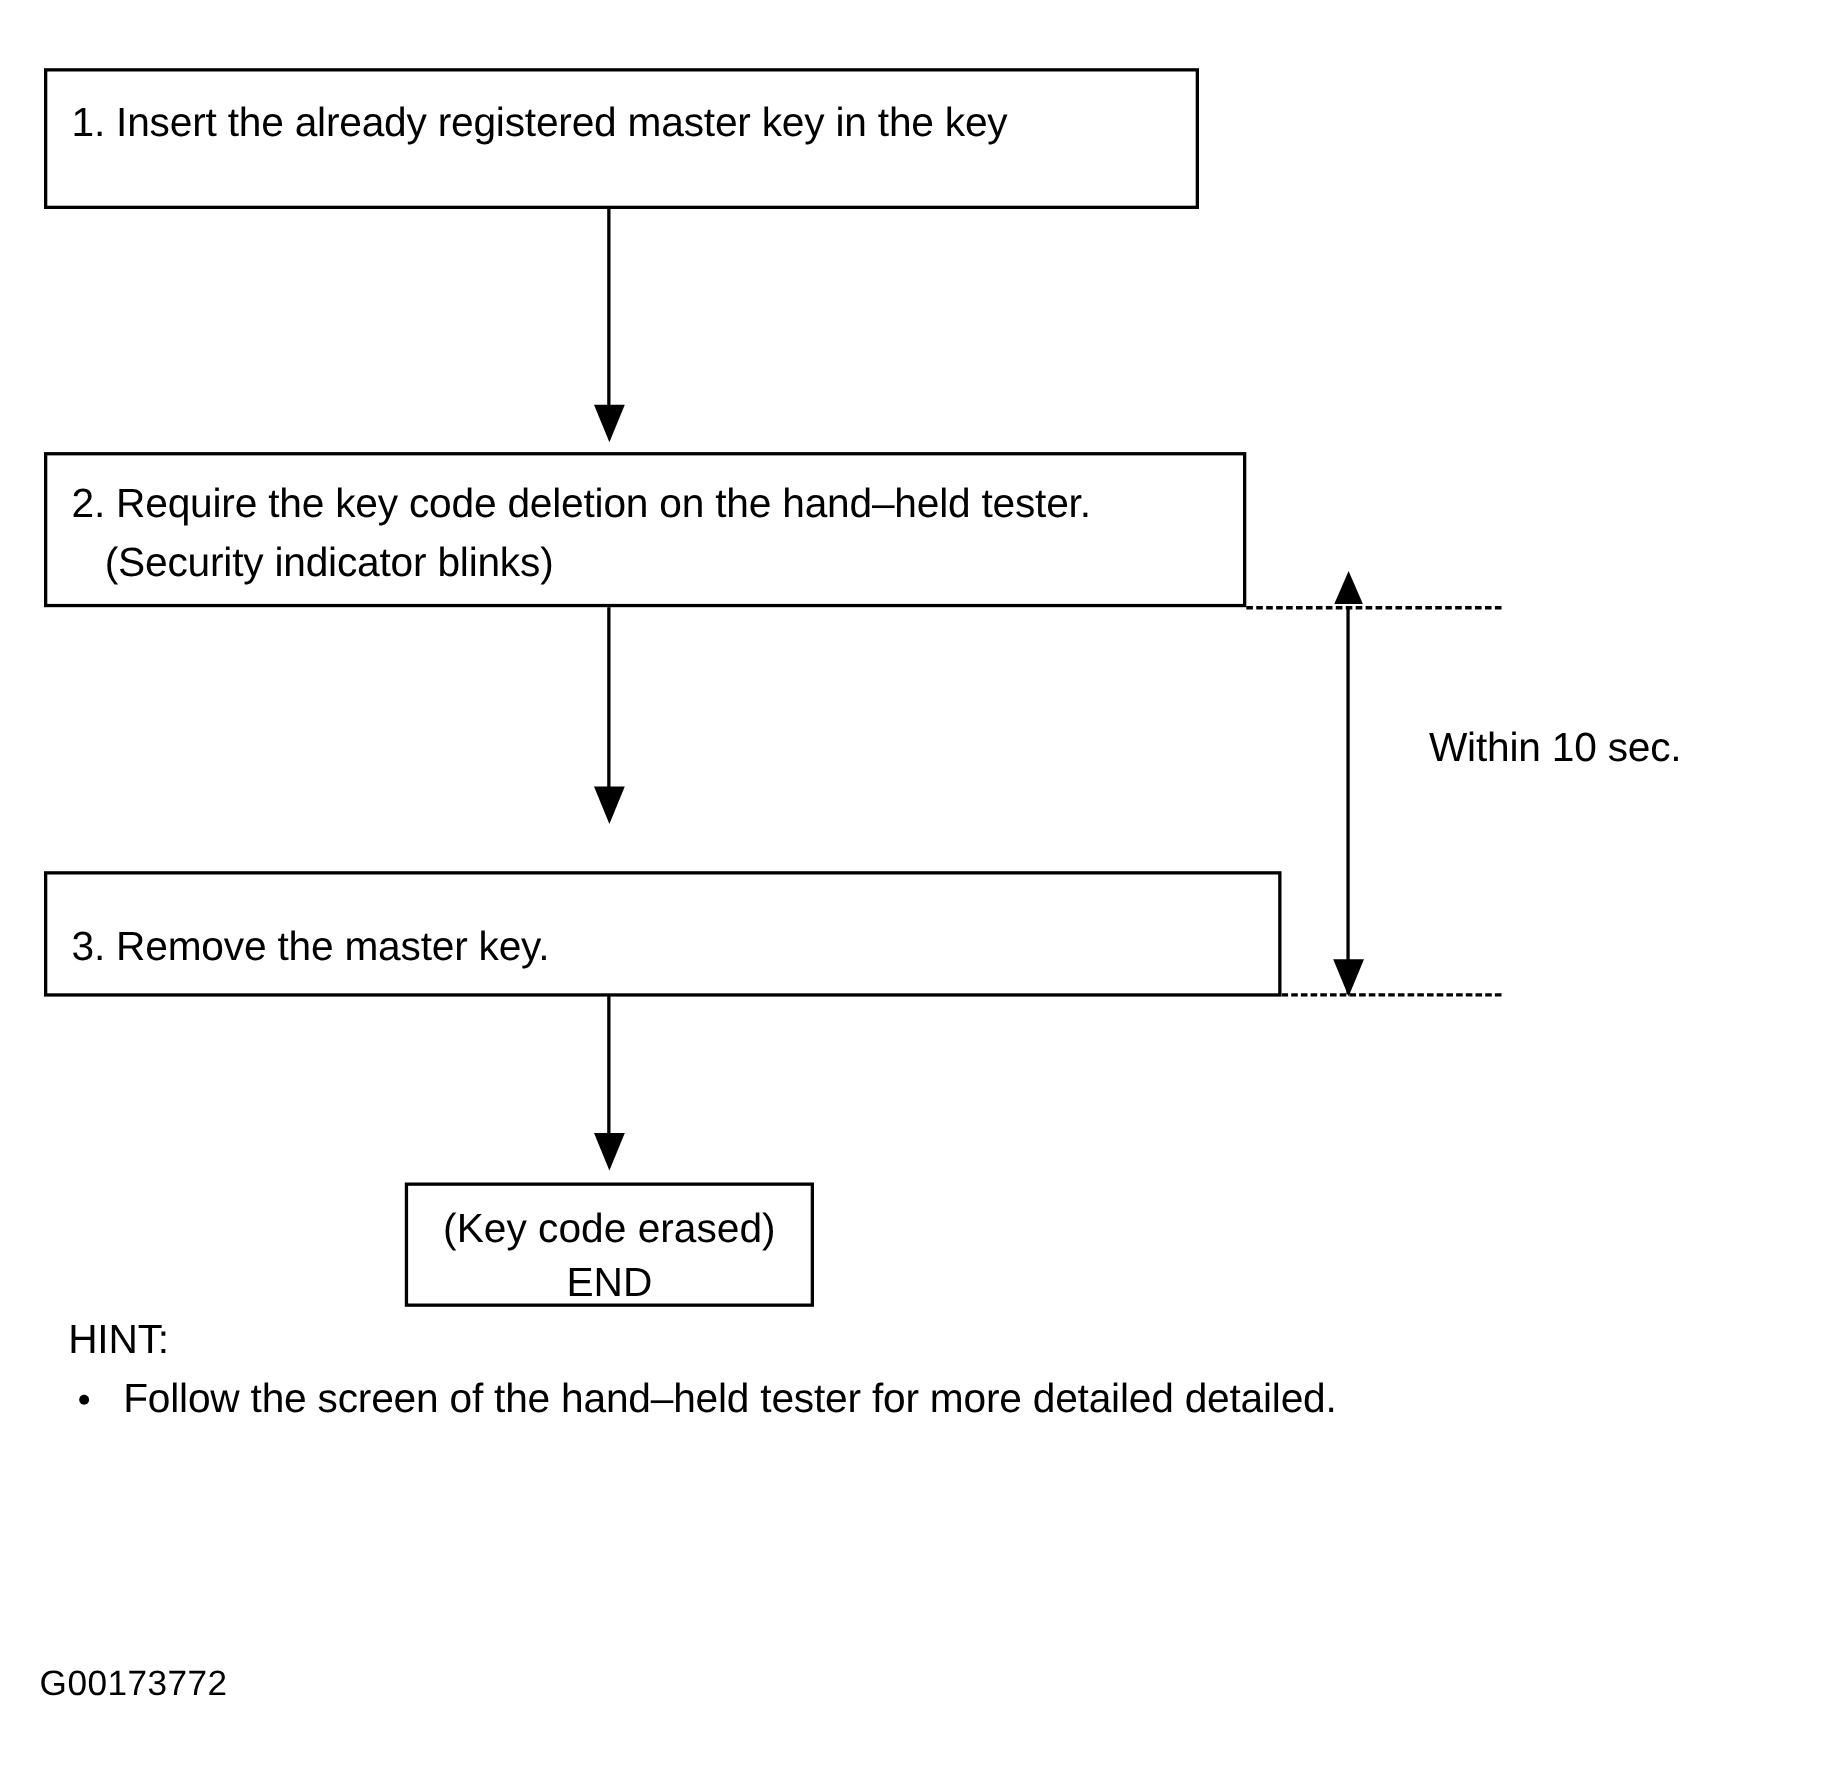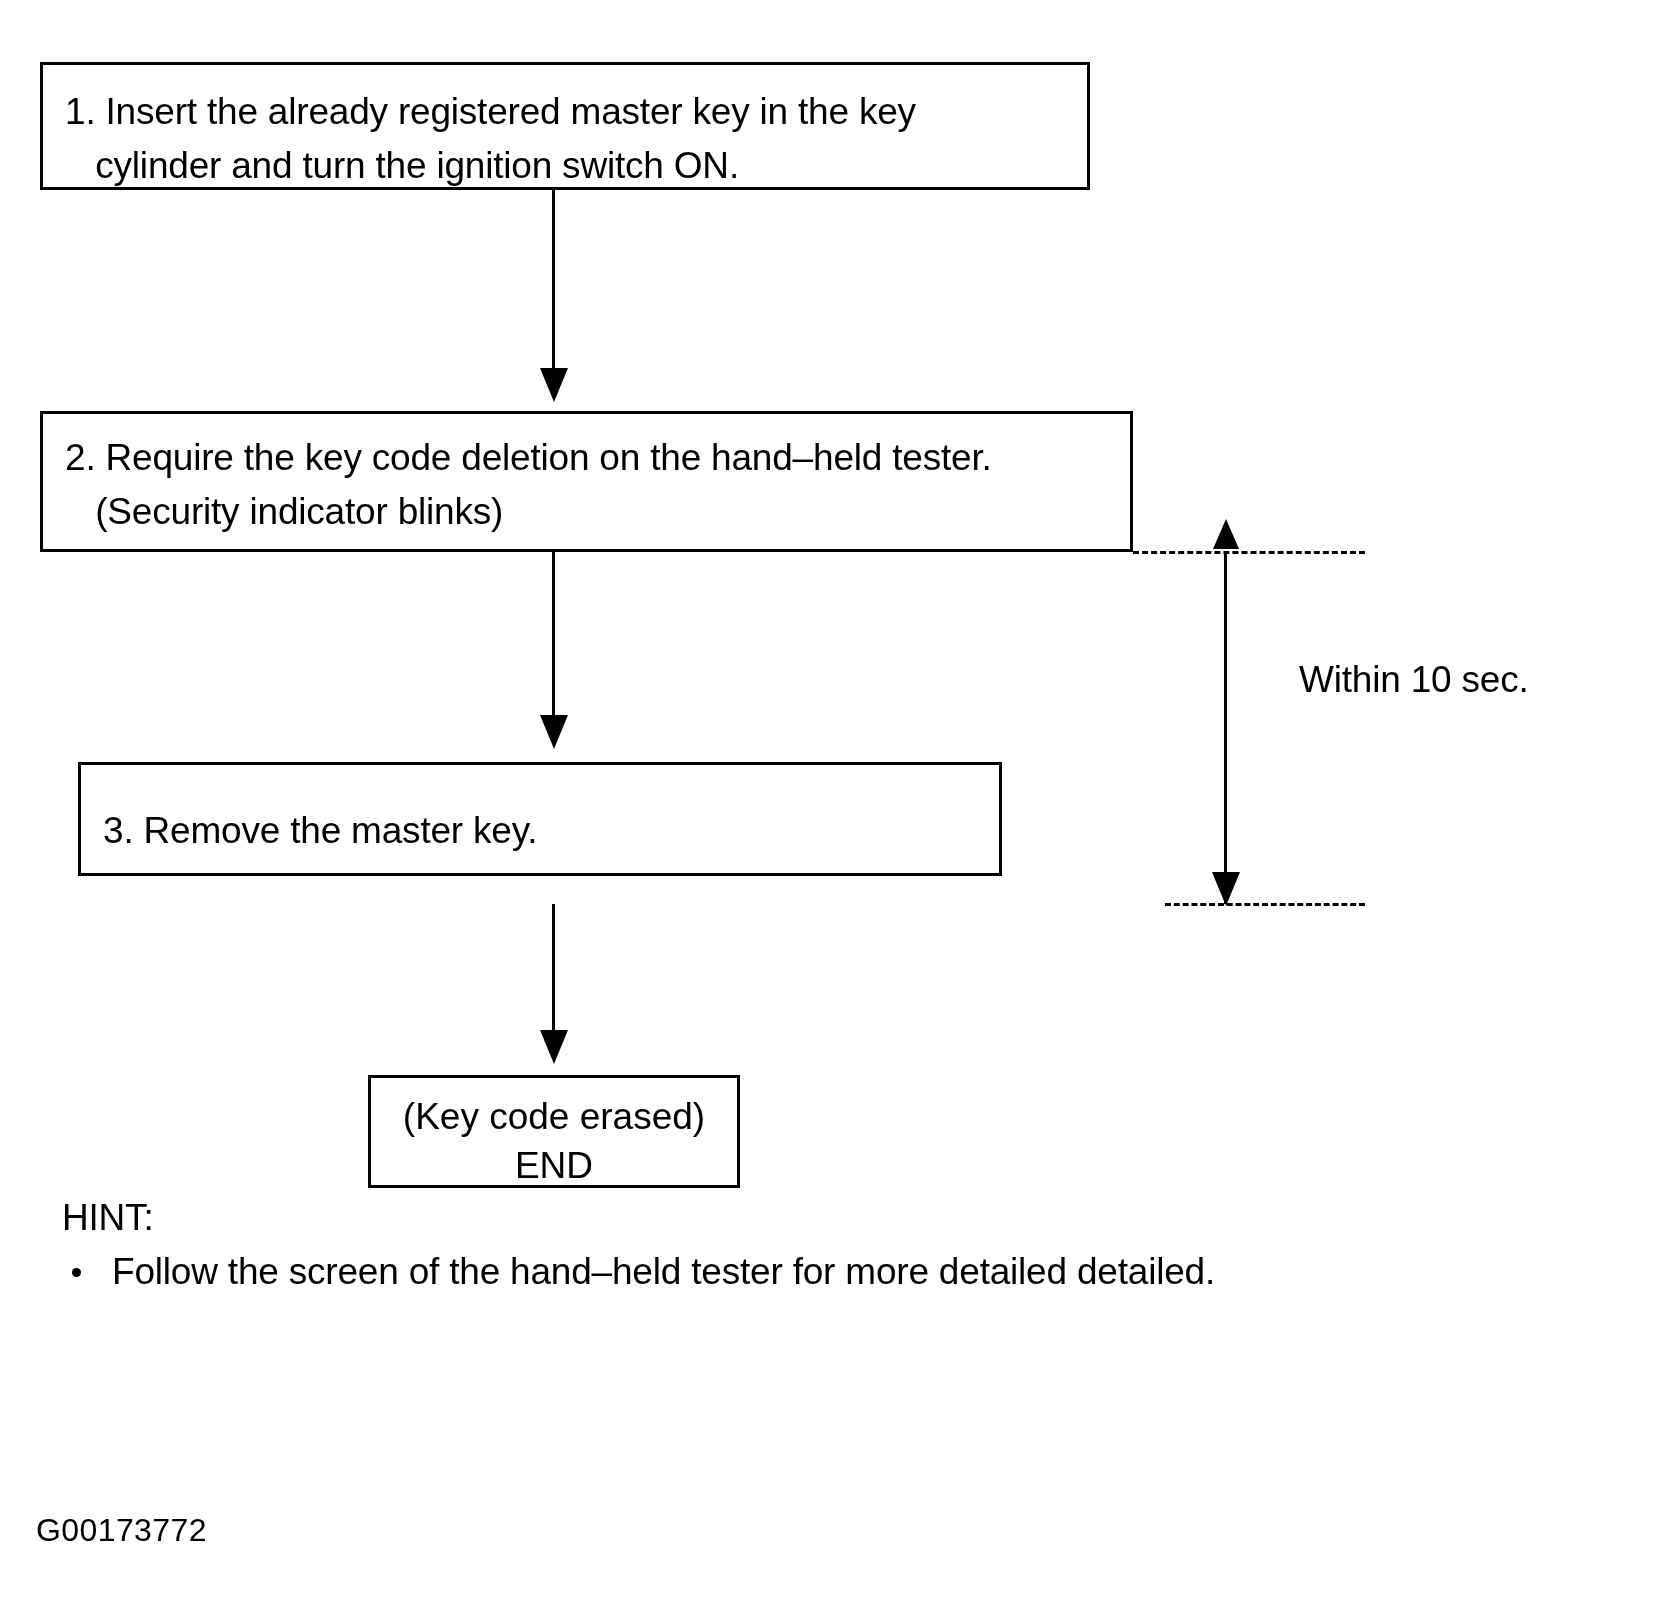--- a/index.html
+++ b/index.html
@@ -30,21 +30,21 @@
     line-height: 1.46;
     letter-spacing: -0.2px;
   }
   .step-box .ln {
     display: block;
     white-space: pre;
   }
 
   #box-step1 { left: 40px;  top: 62px;  width: 1050px; height: 128px; padding: 20px 0 0 22px; }
   #box-step2 { left: 40px;  top: 411px; width: 1093px; height: 141px; padding: 17px 0 0 22px; }
-  #box-step3 { left: 40px;  top: 762px; width: 924px; height: 114px; padding: 39px 0 0 22px; margin-left: 38px; }
+  #box-step3 { left: 40px;  top: 792px; width: 1125px; height: 114px; padding: 39px 0 0 22px; }
 
   #box-end {
     position: absolute;
     left: 368px;
     top: 1075px;
     width: 372px;
     height: 113px;
     box-sizing: border-box;
     border: 3px solid #000000;
     background: #ffffff;
@@ -151,21 +151,20 @@
     letter-spacing: 0.4px;
   }
 </style>
 </head>
 <body>
 
 <div id="canvas">
 
   <div class="step-box" id="box-step1">
     <span class="ln">1. Insert the already registered master key in the key</span>
-    <span class="ln">   cylinder and turn the ignition switch ON.</span>
   </div>
 
   <div class="vline" id="conn1-line"></div>
   <div class="arrow-down" id="conn1-arrow"></div>
 
   <div class="step-box" id="box-step2">
     <span class="ln">2. Require the key code deletion on the hand–held tester.</span>
     <span class="ln">   (Security indicator blinks)</span>
   </div>
 

